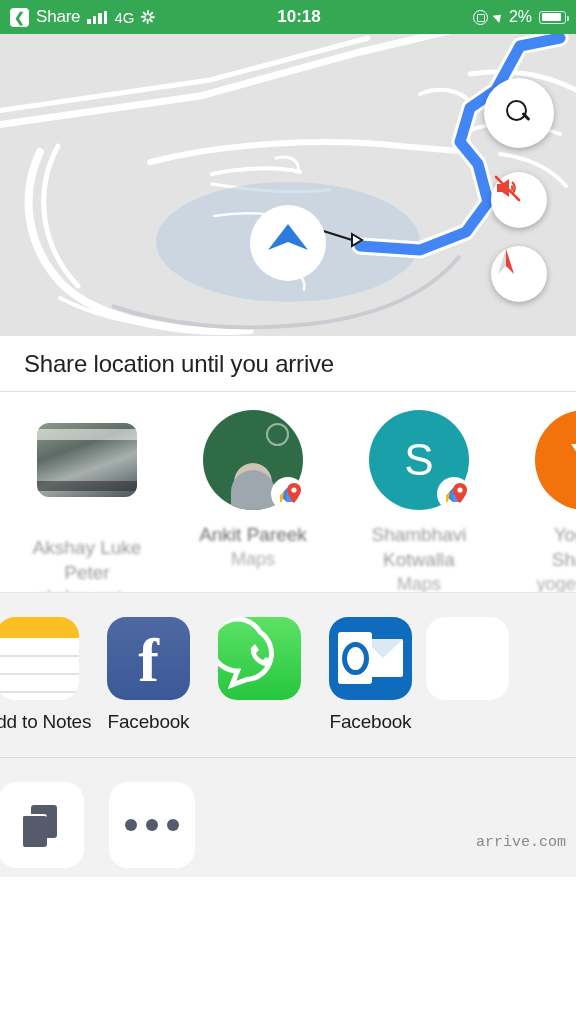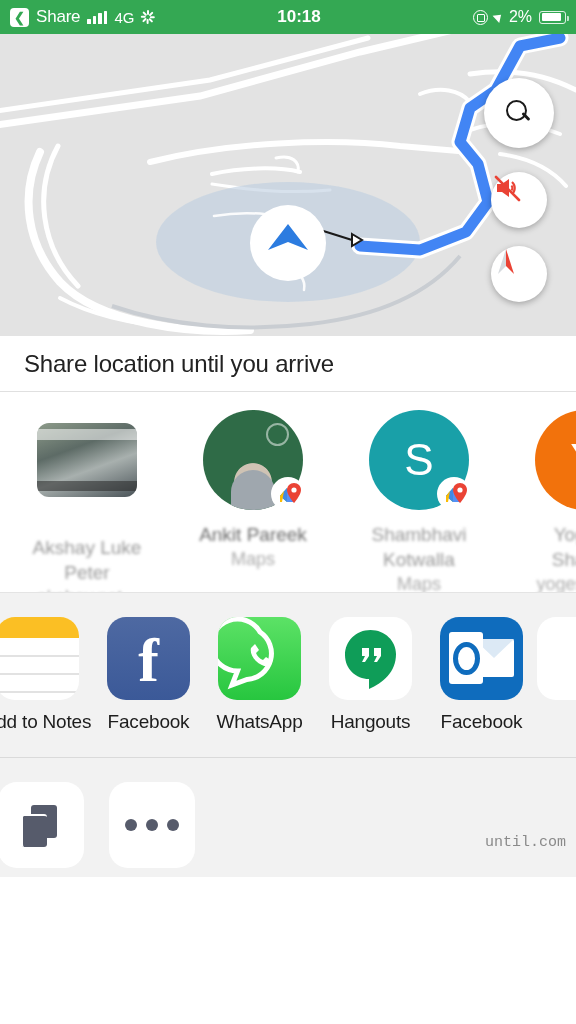--- a/index.html
+++ b/index.html
@@ -408,33 +408,22 @@
       <div class="applabel">Facebook</div>
     </div>
 
     <div class="app">
       <div class="appicon i-wa">
         <svg width="83" height="83" viewBox="0 0 83 83">
           <path d="M42 15 a26 26 0 1 0 -22.5 39 L14 68 L29 62.5 A26 26 0 0 0 42 15 z" fill="none" stroke="#fff" stroke-width="5"></path>
           <path d="M33 31 c-1 4 1 9 5 13 c4 4 9 6 13 5 l3 -5 l-6 -4 l-3 3 c-3 -1 -6 -4 -7 -7 l3 -3 l-4 -6 z" fill="#fff"></path>
         </svg>
       </div>
-      <div class="applabel">WhatsApp</div>
-    </div>
-
-    <div class="app">
-      <div class="appicon i-hg">
-        <svg width="83" height="83" viewBox="0 0 83 83">
-          <path d="M41.5 13 C27 13 16 24 16 38 C16 52 27 62 40 62 L40 72 C54 66 67 55 67 37 C67 24 56 13 41.5 13 z" fill="#0F9D58"></path>
-          <path d="M33 31 h7 v8 l-4 6 h-3 l3 -6 h-3 z" fill="#fff"></path>
-          <path d="M45 31 h7 v8 l-4 6 h-3 l3 -6 h-3 z" fill="#fff"></path>
-        </svg>
-      </div>
-      <div class="applabel">Hangouts</div>
-    </div>
+    </div>
+
 
     <div class="app">
       <div class="appicon i-ol">
         <div class="env"></div>
           <div class="envflap"></div>
           <div class="o"></div>
       </div>
       <div class="applabel">Facebook</div>
     </div>
 
@@ -457,16 +446,16 @@
     <div class="act-wrap">
       <div class="actbtn">
         <span class="ic-dots">
             <i></i>
             <i></i>
             <i></i>
           </span>
       </div>
       <div class="applabel"></div>
     </div>
-    <div class="watermark">until.com</div>
+    <div class="watermark">arrive.com</div>
   </div>
 
 </div>
 
 </body></html>

